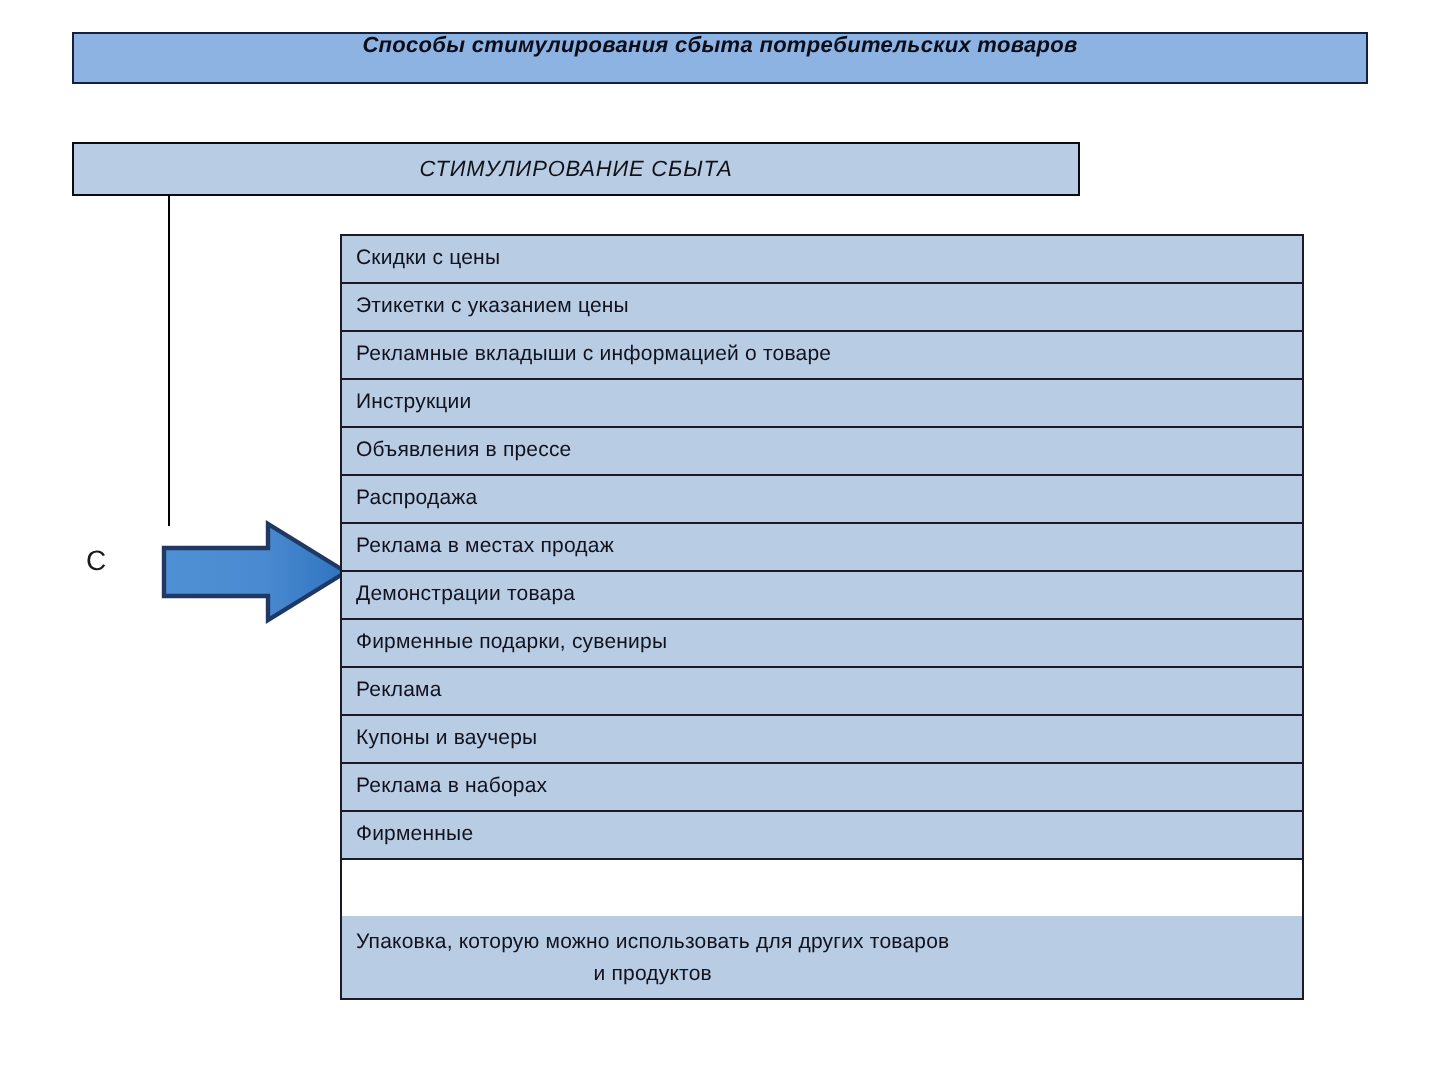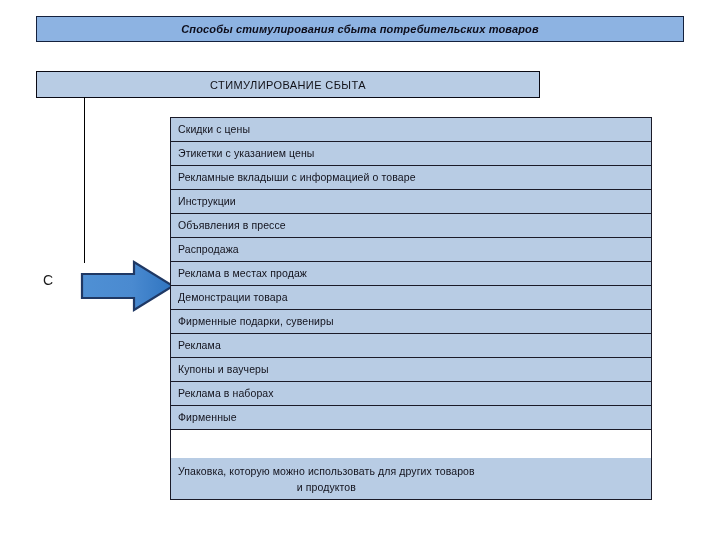--- a/index.html
+++ b/index.html
@@ -26,21 +26,20 @@
   .title-box {
     position: absolute;
     left: 36px;
     top: 16px;
     width: 648px;
     height: 26px;
     background: #8db3e2;
     border: 1px solid #14213d;
     box-sizing: border-box;
     display: flex;
-    align-items: center;
     justify-content: center;
   }
   .title-box .txt {
     font-size: 11px;
     font-weight: bold;
     font-style: italic;
     color: #0d0d1a;
     letter-spacing: 0.15px;
     white-space: nowrap;
   }
@@ -54,20 +53,21 @@
     height: 27px;
     background: #b8cce4;
     border: 1px solid #0a0a14;
     box-sizing: border-box;
     display: flex;
     align-items: center;
     justify-content: center;
   }
   .subtitle-box .txt {
     font-size: 11px;
+    font-style: italic;
     color: #111118;
     letter-spacing: 0.4px;
     white-space: nowrap;
   }
 
   
   .connector {
     position: absolute;
     left: 84px;
     top: 97px;

